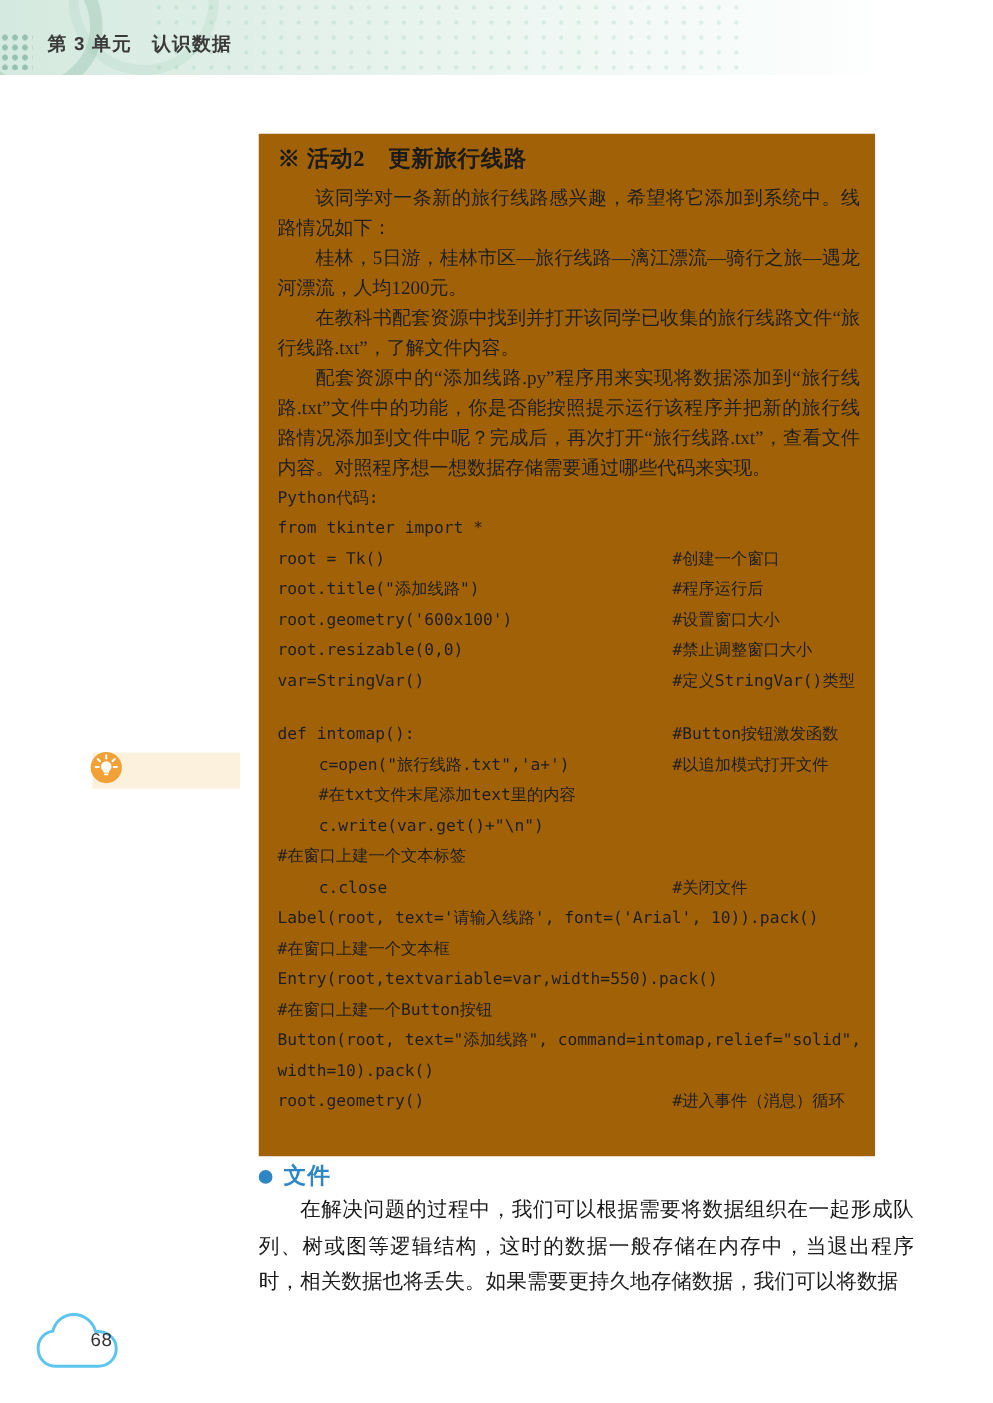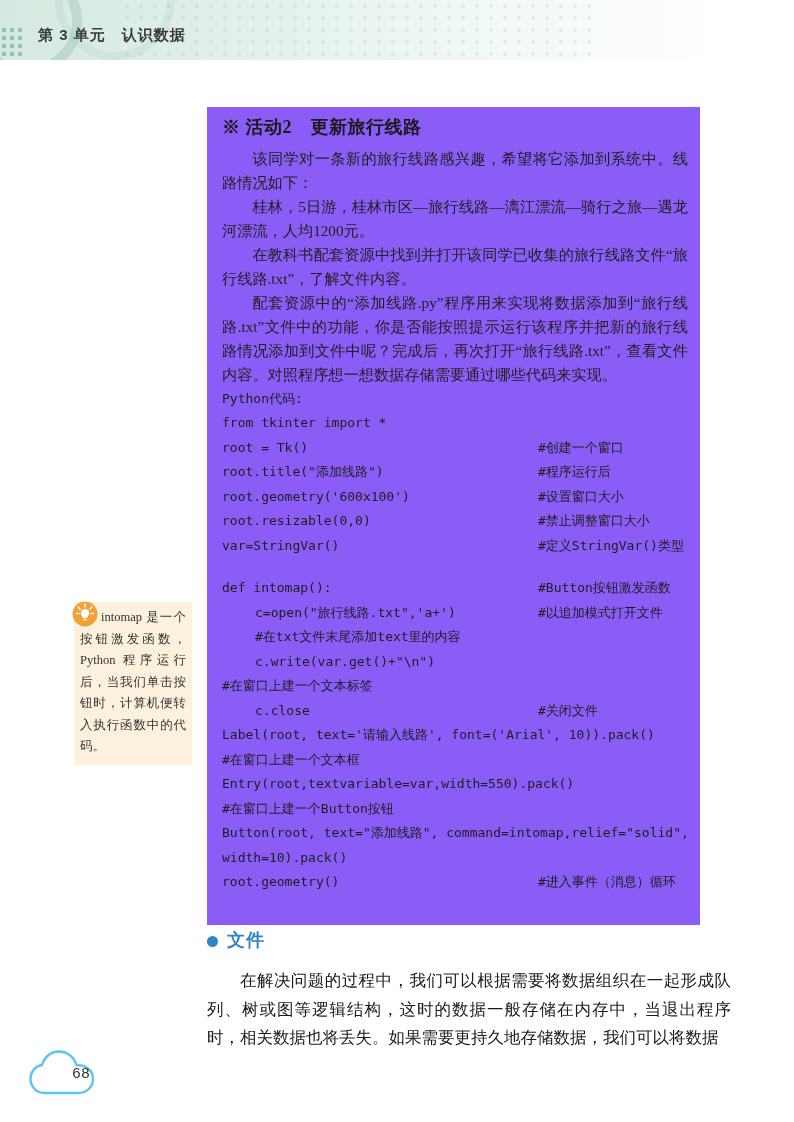--- a/index.html
+++ b/index.html
@@ -38,21 +38,21 @@
   }
   .unit-title{
     position:absolute; left:38px; top:26px;
     font-family:"Liberation Sans","DejaVu Sans",sans-serif;
     font-weight:bold; font-size:15px; color:#3a3a3a; letter-spacing:1px;
   }
 
   
   .activity-box{
     position:absolute; left:207px; top:107px; width:493px; height:818px;
-    background:#8b5cf6; padding:8px 12px 10px 15px;
+    background:#a16207; padding:8px 12px 10px 15px;
   }
   .activity-heading{
     font-size:18px; font-weight:bold; color:#1a1a1a;
     line-height:24px; margin-bottom:8px; letter-spacing:.5px;
   }
   .activity-paragraphs p{
     font-size:15.2px; line-height:24px; text-align:justify;
     text-indent:2em; color:#1f1f1f;
   }
   .code-label{
@@ -73,21 +73,21 @@
   .tip-note{
     position:absolute; left:74px; top:602px; width:118px;
     background:#fbf1dc; padding:5px 6px 7px 6px;
     font-size:12.5px; line-height:21.5px; text-align:justify; color:#333;
   }
   .bulb-wrap{ float:left; width:28px; height:24px; margin:-7px 2px 0 -9px; }
   .bulb-wrap svg{ display:block; }
 
   
   .file-section{ position:absolute; left:207px; top:928px; width:524px; }
-  .file-heading{ display:flex; align-items:center; gap:9px; margin-bottom:15px; }
+  .file-heading{ display:flex; align-items:center; gap:9px; margin-bottom:2px; }
   .file-heading .bullet{
     width:11px; height:11px; border-radius:50%; background:#2e86c4; margin-top:2px;
   }
   .file-heading .label{
     font-family:"Liberation Sans","DejaVu Sans",sans-serif;
     font-size:18px; font-weight:bold; color:#2e86c4; letter-spacing:1px;
   }
   .file-paragraph{
     font-size:16.5px; line-height:28.5px; text-align:justify;
     text-indent:2em; color:#1a1a1a;
@@ -182,21 +182,20 @@
         <line x1="7.2" y1="7.2" x2="9.0" y2="9.0"></line>
         <line x1="20.8" y1="7.2" x2="19.0" y2="9.0"></line>
         <line x1="5.5" y1="13.5" x2="8.0" y2="13.5"></line>
         <line x1="22.5" y1="13.5" x2="20.0" y2="13.5"></line>
       </g>
       <circle cx="14" cy="13.2" r="4.2" fill="#ffffff"></circle>
       <path d="M11.8 16.5 h4.4 v1.6 h-4.4 z" fill="#ffffff"></path>
       <path d="M12.4 18.8 h3.2 v1.4 h-3.2 z" fill="#ffffff"></path>
     </svg>
   </span>
-  <span class="tip-text">intomap 是一个按钮激发函数，Python 程序运行后，当我们单击按钮时，计算机便转入执行函数中的代码。</span>
 </aside>
 
 <section class="file-section">
   <div class="file-heading">
     <span class="bullet"></span>
     <span class="label">文件</span>
   </div>
   <p class="file-paragraph">在解决问题的过程中，我们可以根据需要将数据组织在一起形成队列、树或图等逻辑结构，这时的数据一般存储在内存中，当退出程序时，相关数据也将丢失。如果需要更持久地存储数据，我们可以将数据</p>
 </section>
 

